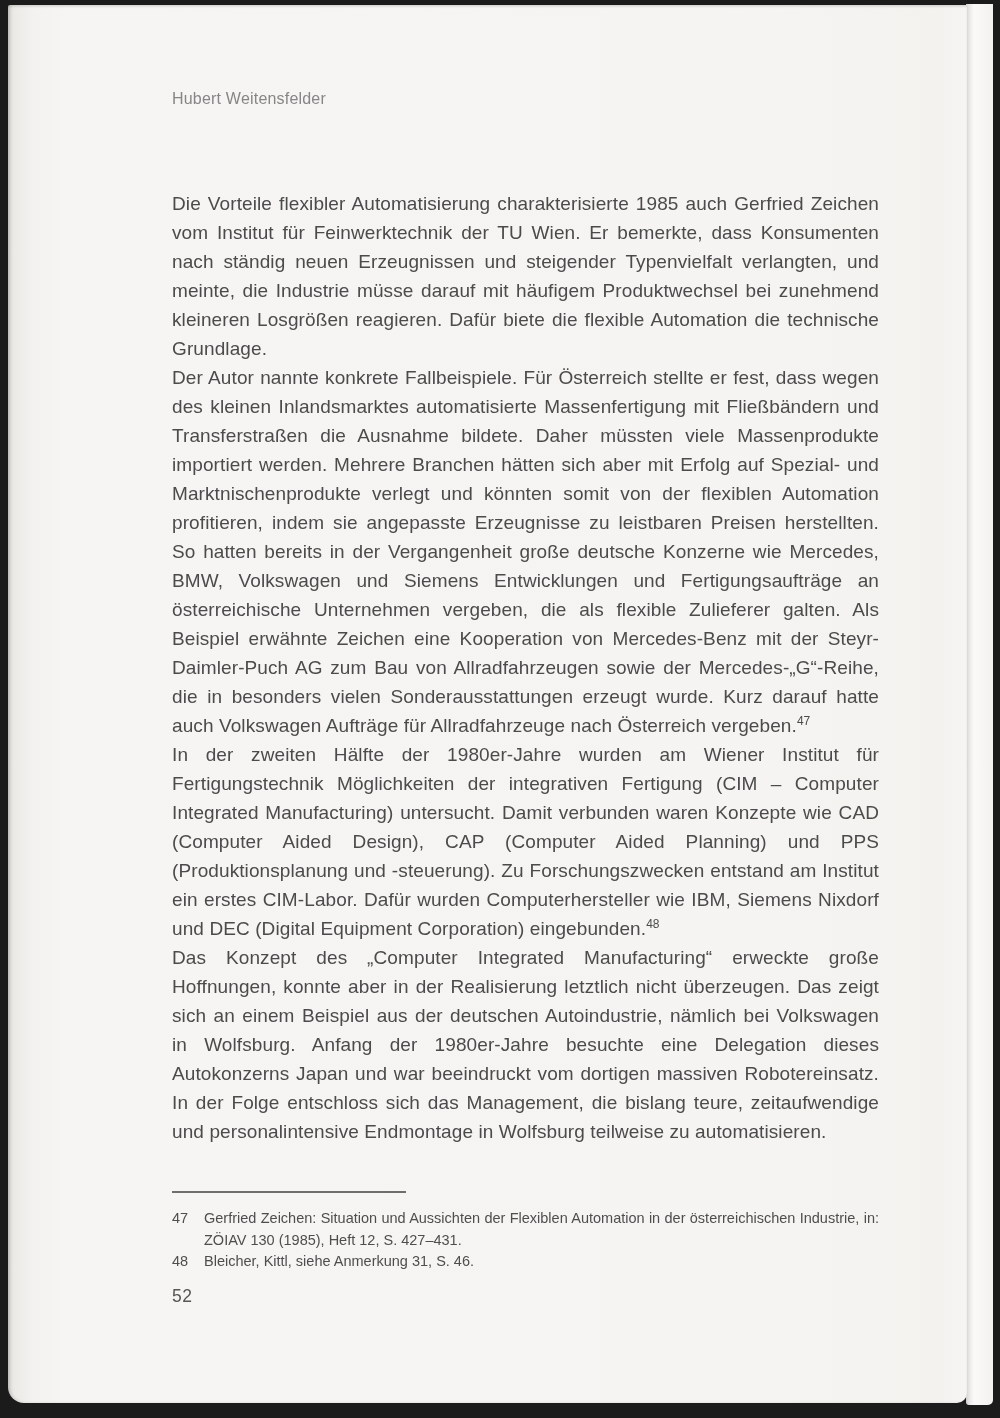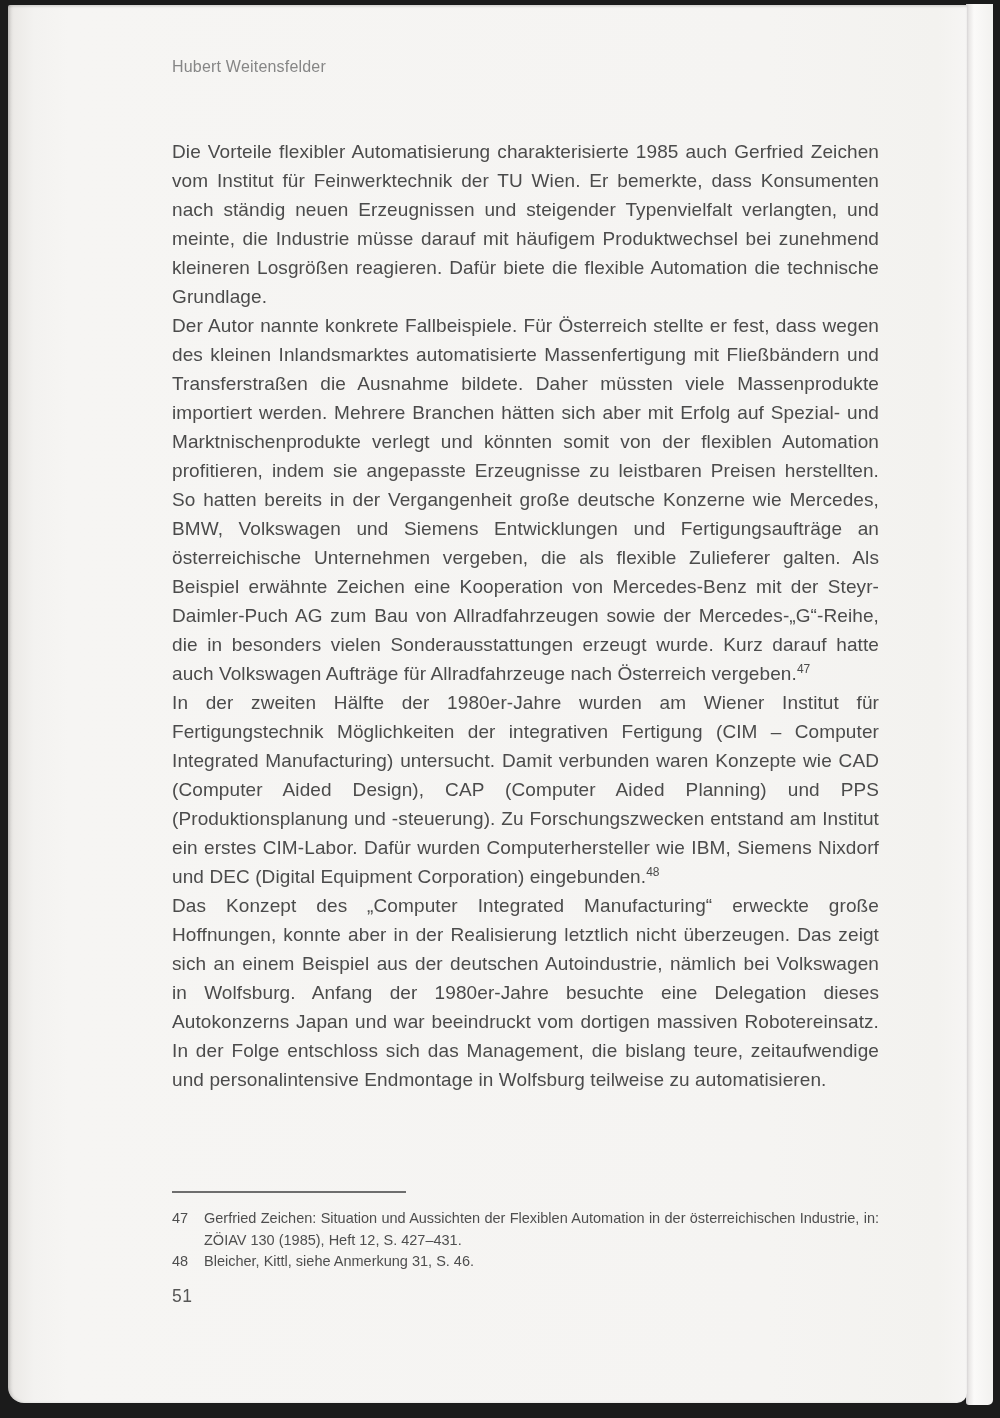--- a/index.html
+++ b/index.html
@@ -31,28 +31,28 @@
     box-shadow: inset 2px 0 3px rgba(0,0,0,.12), inset 0 2px 2px rgba(0,0,0,.08);
   }
   .content {
     position: absolute;
     left: 164px;
     top: 0;
     width: 707px;
     color: #4c4c4c;
   }
   .running-header {
-    margin-top: 52px;
+    margin-top: 84px;
     font-size: 16px;
     line-height: 20px;
     letter-spacing: .2px;
     color: #868686;
   }
   .bodycopy {
-    margin-top: 60px;
+    margin-top: 80px;
     font-size: 19px;
     line-height: 29px;
     color: #4b4b4b;
     letter-spacing: .1px;
   }
   .bodycopy p {
     text-align: justify;
     hyphens: auto;
     -webkit-hyphens: auto;
   }
@@ -115,15 +115,15 @@
       <div class="fn">
         <span class="fn-num">47</span>
         <span class="fn-text">Gerfried Zeichen: Situation und Aussichten der Flexiblen Automation in der österreichischen Industrie, in: ZÖIAV 130 (1985), Heft 12, S. 427–431.</span>
       </div>
       <div class="fn">
         <span class="fn-num">48</span>
         <span class="fn-text">Bleicher, Kittl, siehe Anmerkung 31, S. 46.</span>
       </div>
     </div>
 
-    <div class="page-number">51</div>
+    <div class="page-number">52</div>
   </div>
 </div>
 
 </body></html>

